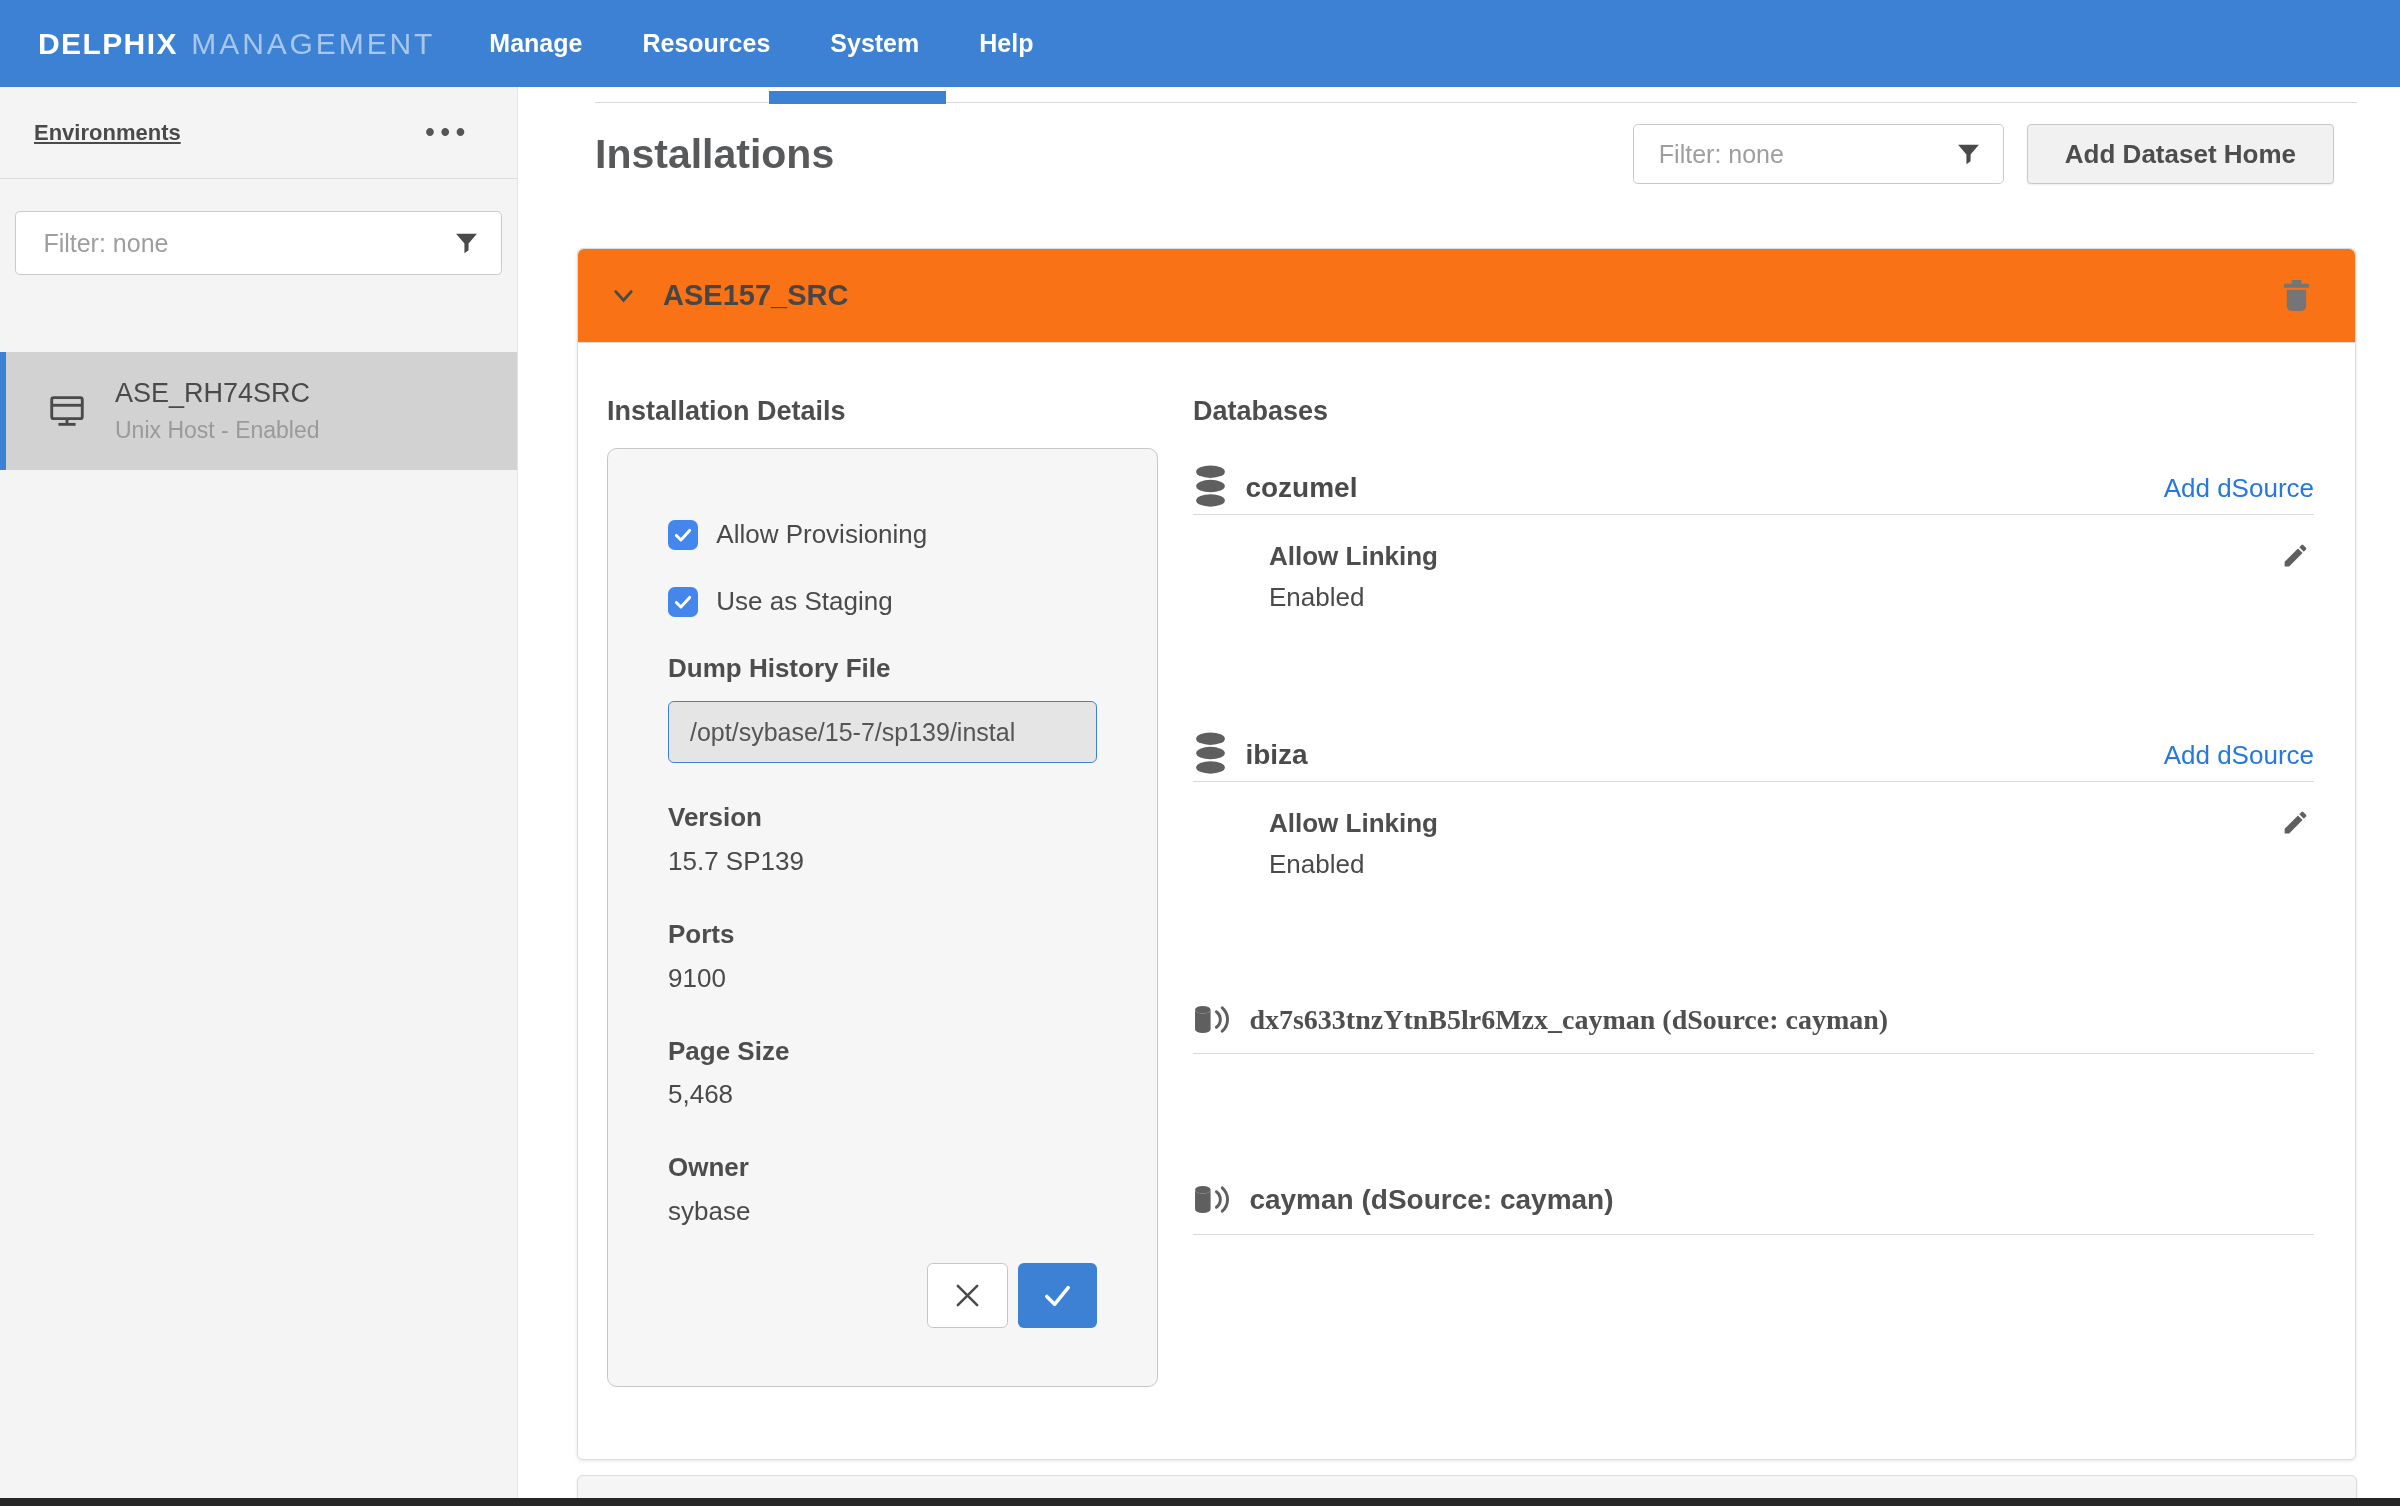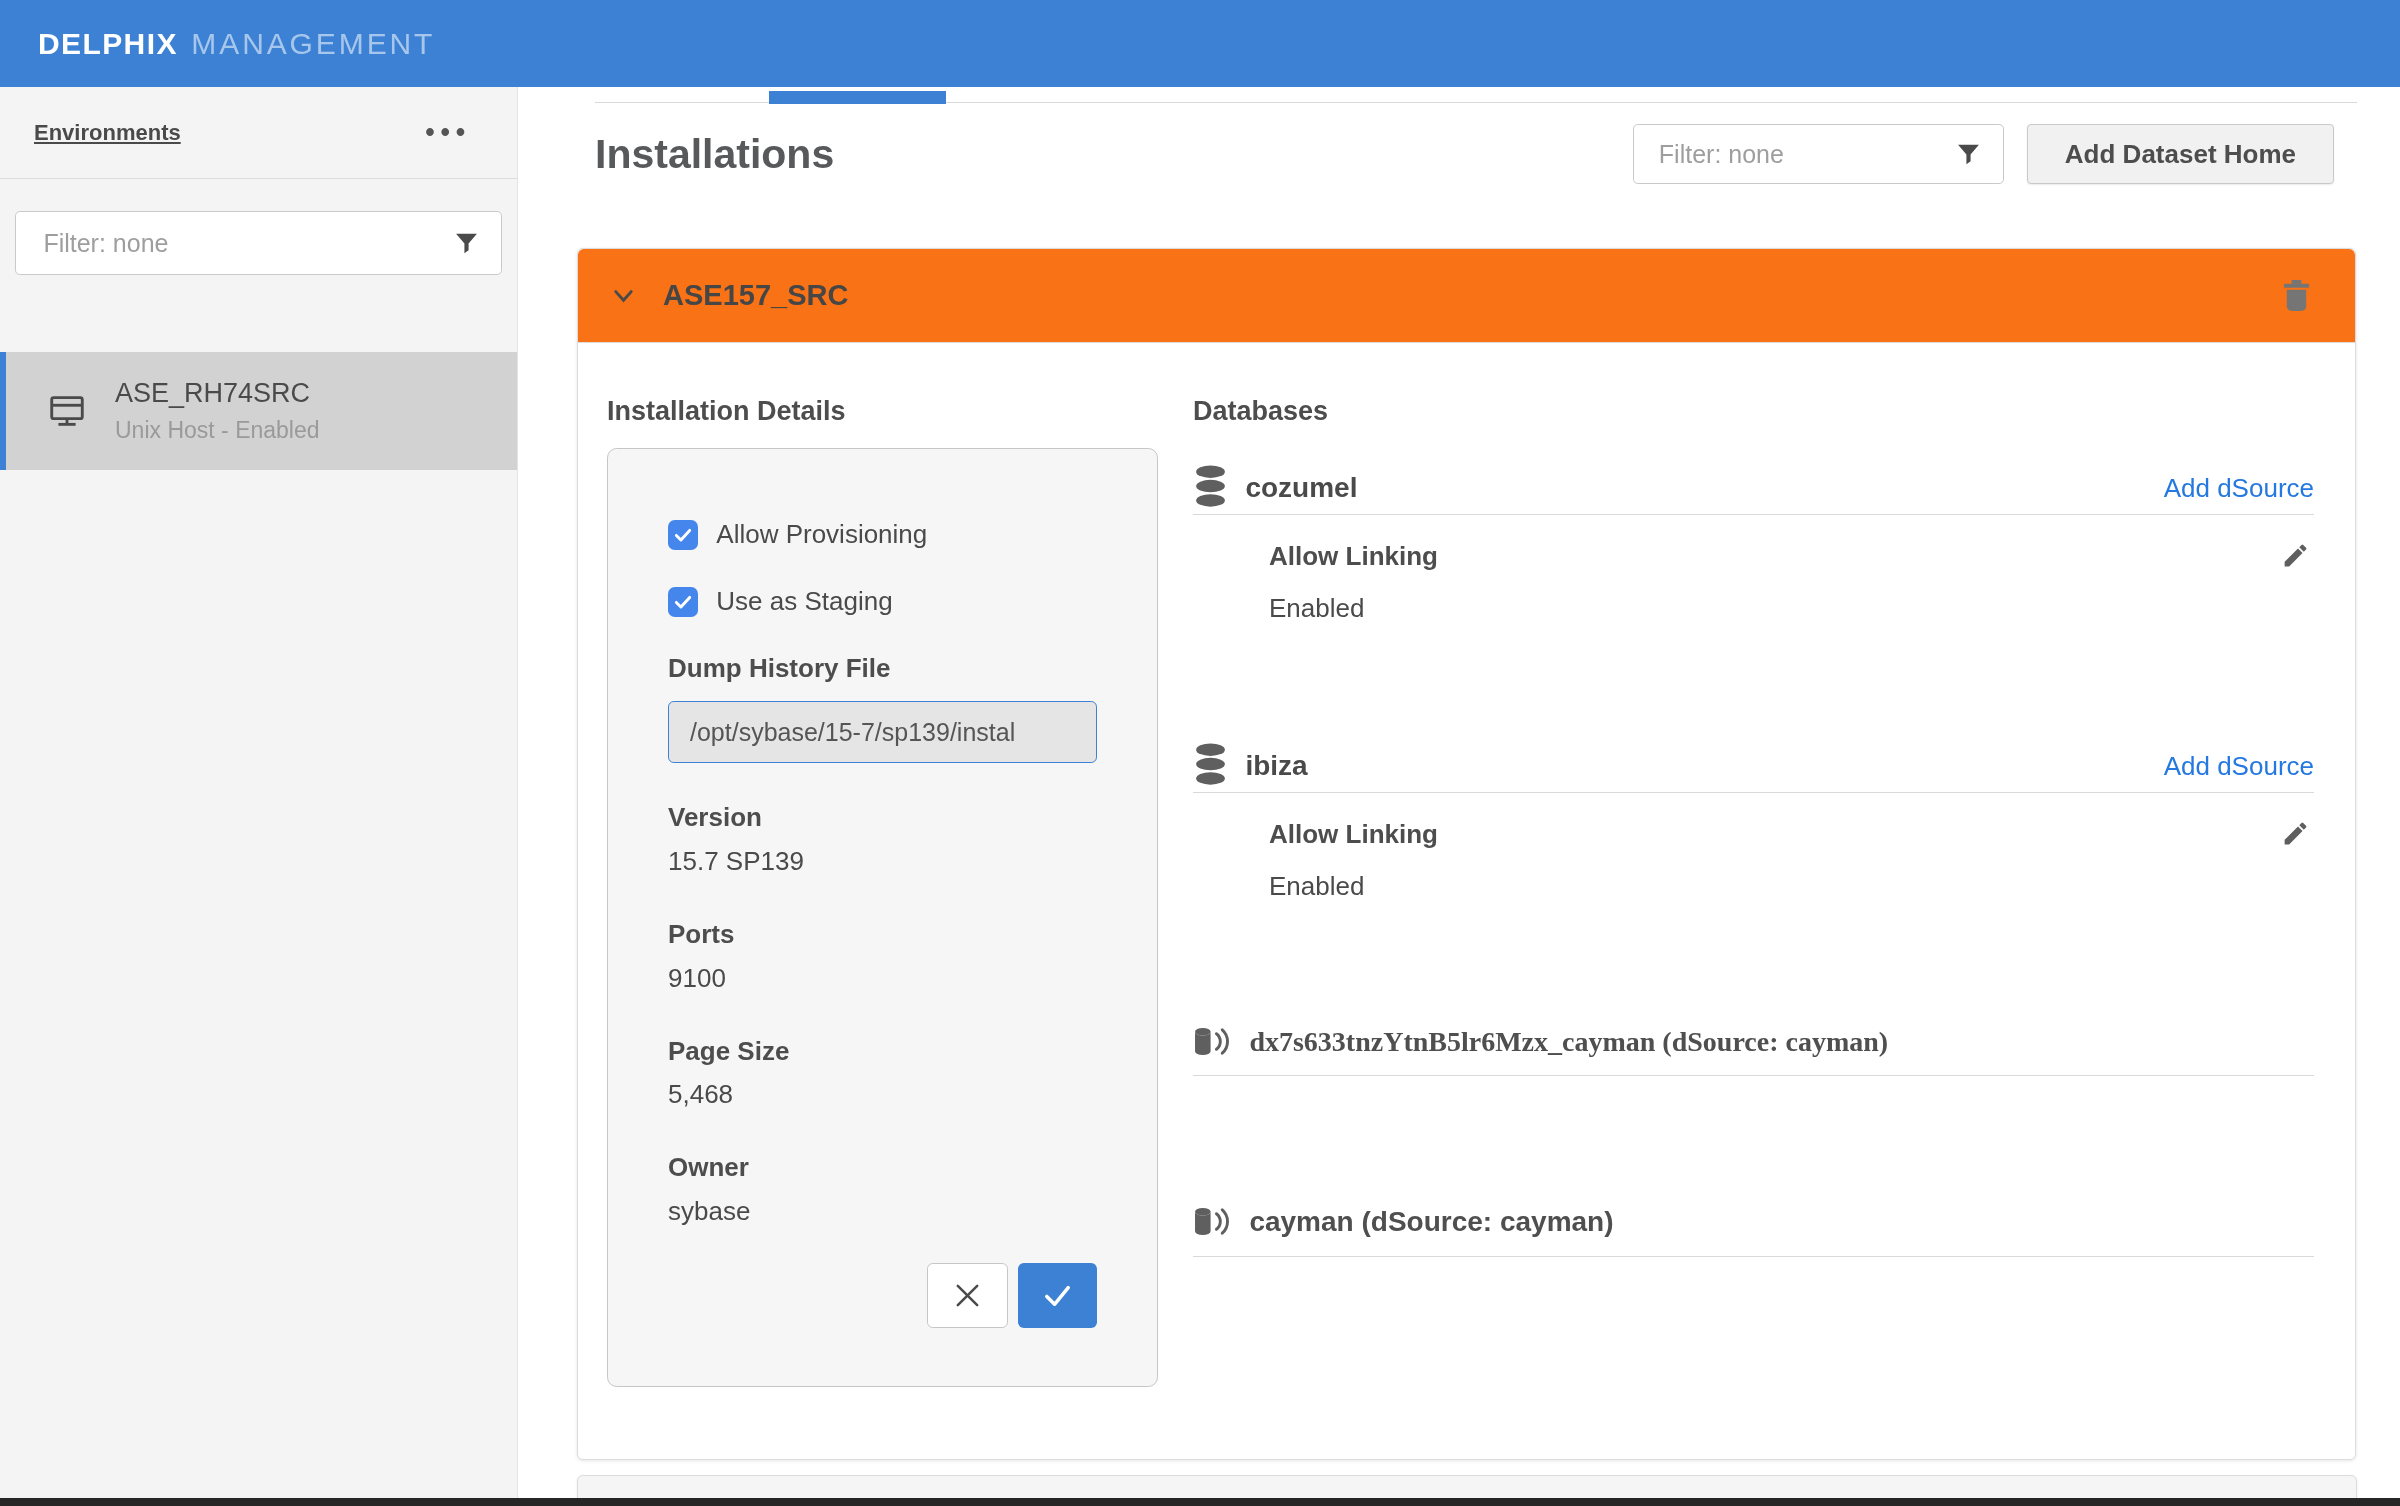--- a/index.html
+++ b/index.html
@@ -83,21 +83,21 @@
   .btn-confirm { width:79px; height:65px; background:#3C81D3; border:none; border-radius:5.8px;
                  display:flex; align-items:center; justify-content:center; cursor:pointer; }
 
   .col-right { position:absolute; left:615px; right:41px; top:53px; }
   .db-name-row { display:flex; align-items:center; gap:17.4px; height:53px; margin-top:35px;
                  border-bottom:1.9px solid #d9d9d9; }
   .db-name { font-size:28px; font-weight:bold; color:#4a4a4a; }
   .add-dsource { margin-left:auto; font-size:26px; color:#2478DF; text-decoration:none; cursor:pointer; }
   .db-props { padding-top:26px; padding-left:76px; }
   .prop-head { display:flex; justify-content:space-between; align-items:flex-start; }
-  .prop-value { font-size:26px; color:#4a4a4a; margin-top:21px; }
+  .prop-value { font-size:26px; color:#4a4a4a; margin-top:10px; }
   .db-entry.second .db-name-row { margin-top:116px; }
   .pencil-btn { display:flex; cursor:pointer; margin-right:3.9px; }
 
   .ds-row { display:flex; align-items:center; gap:15.4px; padding-bottom:16.4px;
             border-bottom:1.9px solid #d9d9d9; }
   .ds-row.first { margin-top:122px;font-family:Liberation Serif, serif; }
   .ds-row.second { margin-top:128px; }
   .ds-name { font-size:28px; font-weight:bold; color:#4f4f4f; }
 
   .panel-next { position:absolute; left:58px; top:1388px; right:43px; height:39px; background:#f4f5f4;
@@ -109,20 +109,26 @@
 </head>
 <body>
 
 <div class="screen">
 
   <header class="topbar">
     <div class="brand">
       <span class="brand-bold">DELPHIX</span>
       <span class="brand-light">MANAGEMENT</span>
     </div>
+    <nav class="topnav">
+      <a>Manage</a>
+      <a>Resources</a>
+      <a>System</a>
+      <a>Help</a>
+    </nav>
   </header>
 
   <aside class="sidebar">
     <div class="sidebar-header">
       <div class="sidebar-title">Environments</div>
       <div class="menu-dots">•••</div>
     </div>
     <div class="sidebar-filter">
       <input type="text" placeholder="Filter: none" style="">
       <span class="funnel">

